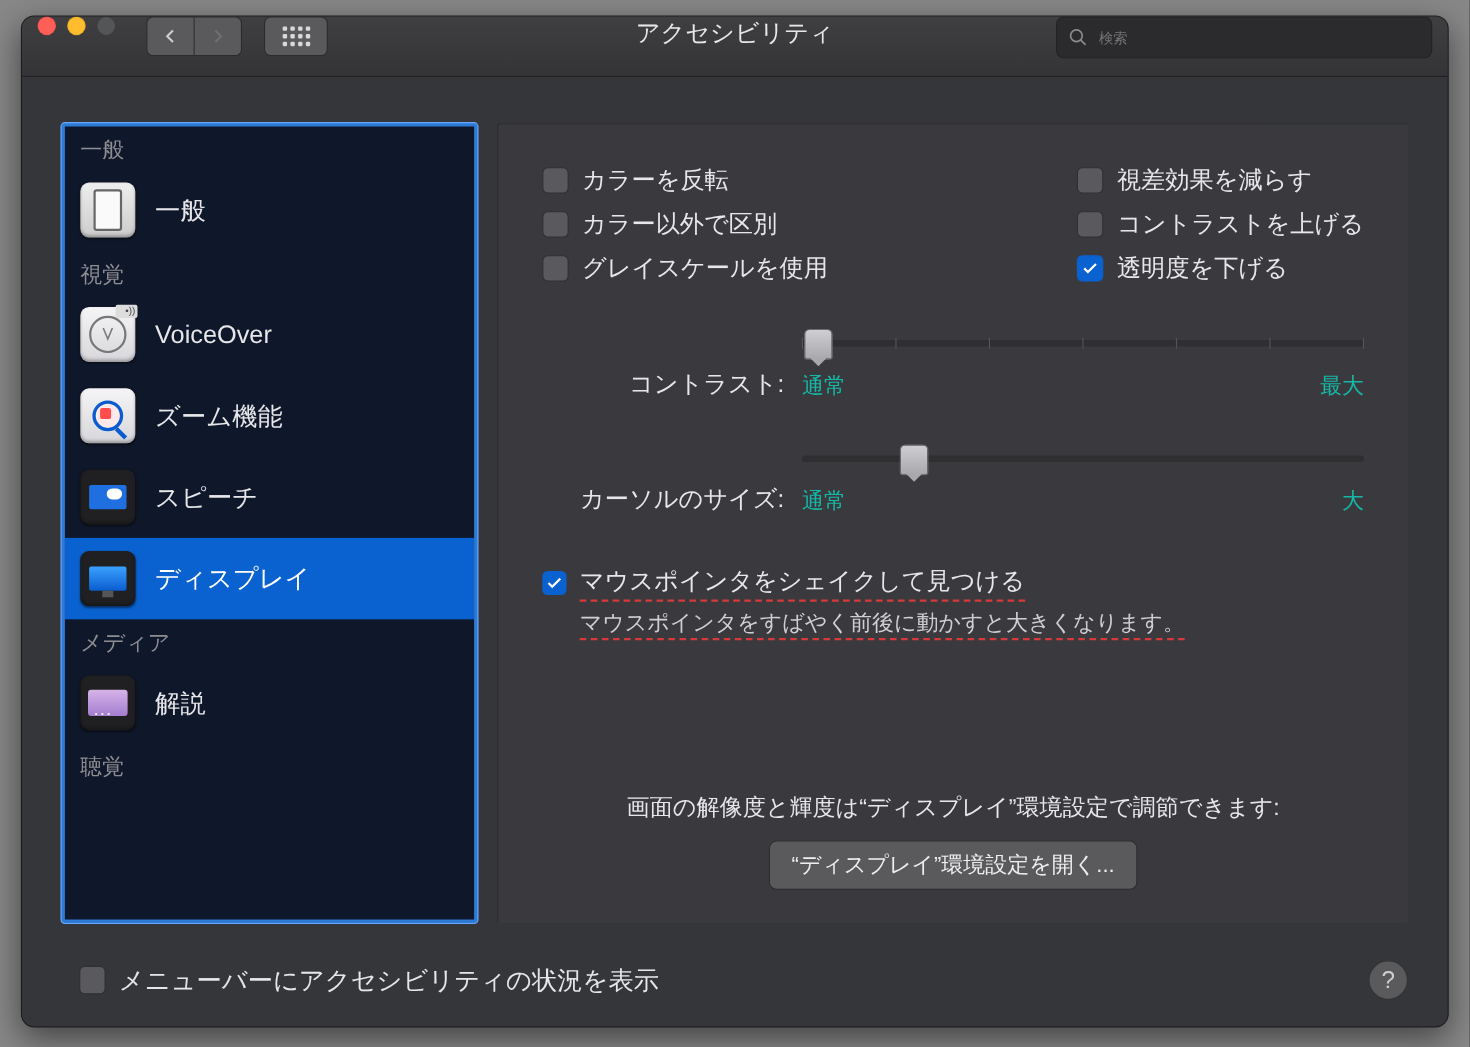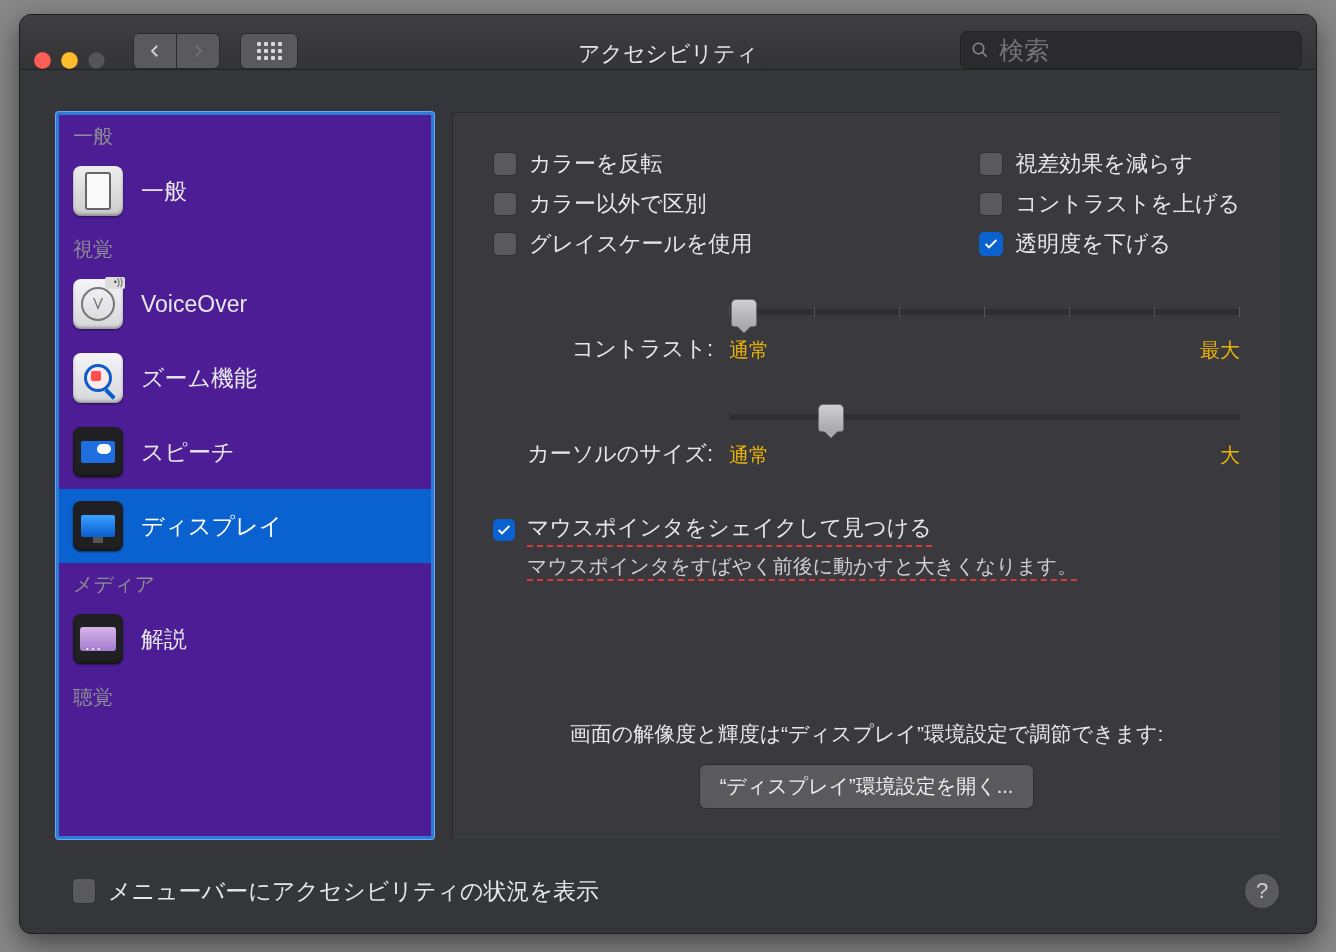--- a/index.html
+++ b/index.html
@@ -22,21 +22,21 @@
     display: flex;
     flex-direction: column;
     overflow: hidden;
   }
   
   .titlebar {
     height: 60px;
     background: linear-gradient(#3f3f42,#343437);
     border-bottom: 1px solid #222;
     display: flex;
-    align-items: flex-end;
+    align-items: flex-start;
     padding: 0 14px;
     gap: 10px;
     position: relative;
   }
   .traffic { display:flex; gap:10px; margin-right:18px;}
   .tl {
     width:17px;height:17px;border-radius:50%;
     box-shadow: inset 0 0 1px rgba(0,0,0,.6);
   }
   .tl.red{background:#ff5f57;}
@@ -59,25 +59,25 @@
   .title{
     position:absolute;left:0;right:0;text-align:center;color:#e7e7ea;font-size:22px;
     font-weight:500;pointer-events:none;
   }
   .search{
     margin-left:auto;width:320px;height:36px;border-radius:7px;background:#2b2b2d;
     border:1px solid #232325;display:flex;align-items:center;padding:0 10px;gap:8px;
     color:#8c8c90;font-size:20px;
   }
   .search svg{width:20px;height:20px;stroke:#8c8c90;fill:none;stroke-width:2;}
-  .search input{background:none;border:none;outline:none;color:#ddd;font-size:25px;width:100%;}
+  .search input{background:none;border:none;outline:none;color:#ddd;font-size:13px;width:100%;}
   
   .body {flex:1;display:flex;gap:18px;padding:42px 36px 20px 36px;}
   .sidebar{
-    width:372px;background:#4c1d95;border:3px solid #2e7bd6;border-radius:3px;
+    width:372px;background:#0f172a;border:3px solid #2e7bd6;border-radius:3px;
     box-shadow:0 0 0 1px #6aa8ff;
     overflow:hidden;color:#d6d6d9;
   }
   .sb-section{padding:8px 14px 4px 14px;color:#8e8e93;font-size:20px;}
   .sb-item{
     display:flex;align-items:center;gap:18px;padding:12px 14px;font-size:23px;color:#e7e7ea;
   }
   .sb-item.selected{background:#0a62d0;color:#fff;}
   .sb-icon{
     width:50px;height:50px;border-radius:8px;display:flex;align-items:center;justify-content:center;
@@ -129,21 +129,21 @@
   .track{
     height:6px;background:#2f2f32;border-radius:3px;position:relative;margin-top:10px;
   }
   .thumb{
     position:absolute;top:-10px;width:24px;height:26px;background:linear-gradient(#cfcfd3,#a8a8ad);
     border-radius:5px 5px 3px 3px;border:1px solid #6e6e72;
     transform:translateX(-50%);
   }
   .thumb:after{content:"";position:absolute;bottom:-7px;left:4px;width:0;height:0;
     border-left:8px solid transparent;border-right:8px solid transparent;border-top:8px solid #a8a8ad;}
-  .scale{display:flex;justify-content:space-between;margin-top:22px;color:#eab308;font-size:20px;}
+  .scale{display:flex;justify-content:space-between;margin-top:22px;color:#14b8a6;font-size:20px;}
   .ticks{position:absolute;inset:0;display:flex;justify-content:space-between;}
   .ticks span{width:1px;height:10px;background:#555;margin-top:-2px;}
 
   .shake-box{margin-top:44px;margin-left:0;}
   .shake-title{display:flex;align-items:center;gap:12px;}
   .shake-title .box{width:22px;height:22px;border-radius:5px;background:#0a62d0;display:flex;align-items:center;justify-content:center;}
   .shake-title .box svg{width:16px;height:16px;stroke:#fff;stroke-width:3;fill:none;}
   .underline-red{border-bottom:2px dashed #d63a3a;padding-bottom:2px;}
   .shake-desc{margin-left:34px;margin-top:6px;font-size:20px;color:#cfcfd2;}
 

